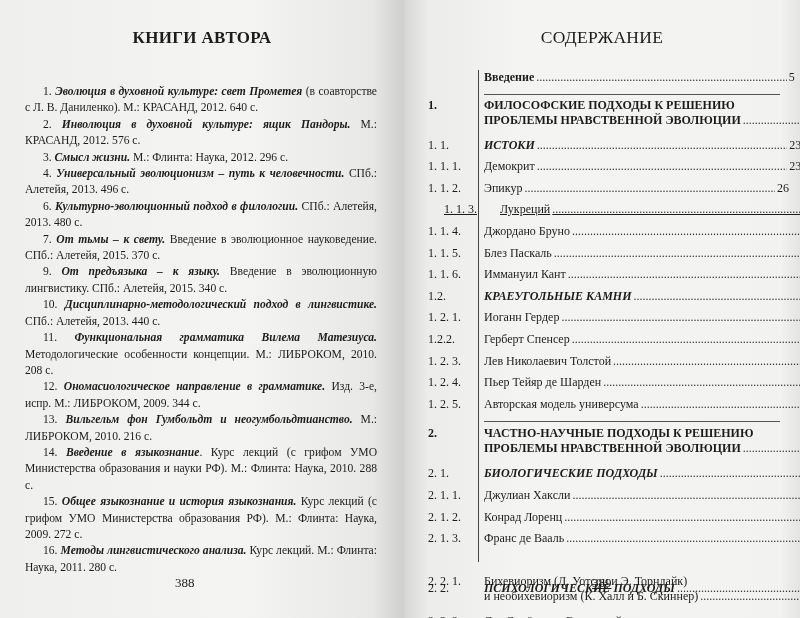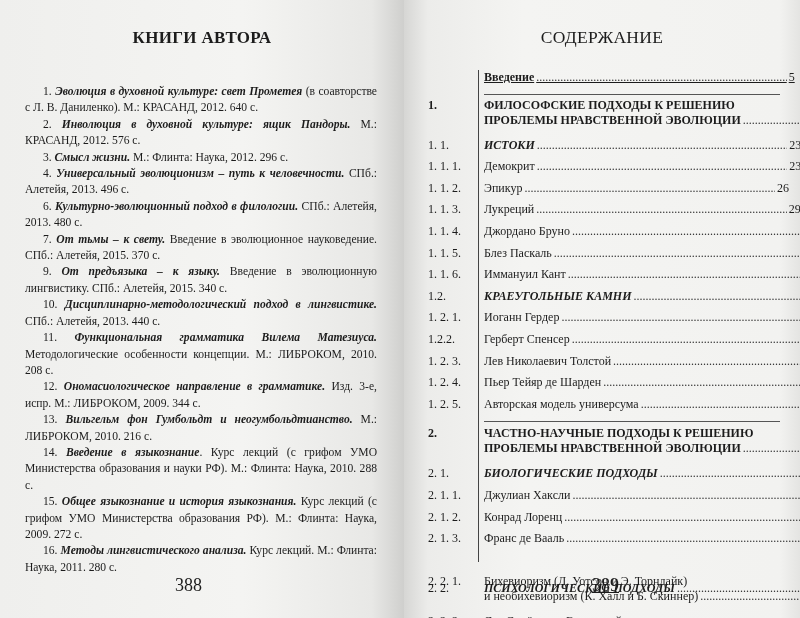--- a/index.html
+++ b/index.html
@@ -28,21 +28,21 @@
   }
   .page-left .heading { top: 28px; left: 0; }
   .page-right .heading { top: 27px; left: 0; font-weight: normal; font-size: 17.5px; }
 
   .books { position: absolute; left: 25px; top: 84px; width: 352px;
     font-family: "Liberation Serif", serif; font-size: 11.6px; line-height: 16.4px;
     text-align: justify; }
   .book { text-indent: 18px; margin: 0; }
   .book .t { font-weight: bold; font-style: italic; }
 
-  .pagenum { position: absolute; font-family: "Liberation Serif", serif; font-size: 18px; }
+  .pagenum { position: absolute; font-family: "Liberation Serif", serif; font-size: 13px; }
   .page-left .pagenum { left: 175px; top: 575px; }
   .page-right .pagenum { left: 188px; top: 575px; text-decoration: underline; }
 
   .toc { position: absolute; left: 24px; top: 70px; width: 352px;
     font-family: "Liberation Serif", serif; font-size: 12px; }
   .vline { position: absolute; left: 50px; top: 0; width: 1px; height: 492px; background: #444; }
   .row { position: relative; display: flex; }
   .num { width: 56px; flex: 0 0 56px; }
   .entry { flex: 1; display: flex; align-items: flex-end; }
   .entry .lbl { white-space: nowrap; }
@@ -76,21 +76,21 @@
       <p class="book"><span>15. </span><span class="t">Общее языкознание и история языкознания.</span><span> Курс лекций (с грифом УМО Министерства образования РФ). М.: Флинта: Наука, 2009. 272 с.</span></p>
       <p class="book"><span>16. </span><span class="t">Методы лингвистического анализа.</span><span> Курс лекций. М.: Флинта: Наука, 2011. 280 с.</span></p>
     </div>
   <div class="pagenum">388</div>
 </div>
 
 <div class="page page-right">
   <div class="heading">СОДЕРЖАНИЕ</div>
   <div class="toc" id="toc">
     <div class="vline"></div>
-  <div class="row" style="position: absolute; top: 0px; left: 0px; width: 352px; text-decoration: underline;">
+  <div class="row" style="position: absolute; top: 0px; left: 0px; width: 352px;">
         <div class="num bold"></div>
         <div class="entry">
           <span class="lbl bold">Введение</span>
           <span class="dots"></span>
           <span class="pg">5</span>
         </div>
       </div>
       <div class="hr" style="top: 23.6px;"></div>
       <div class="row multi" style="position: absolute; top: 27.6px; left: 0px; width: 352px;">
         <div class="num bold">1.</div>
@@ -119,21 +119,21 @@
         </div>
       </div>
       <div class="row" style="position: absolute; top: 110.76px; left: 0px; width: 352px;">
         <div class="num">1. 1. 2.</div>
         <div class="entry">
           <span class="lbl ">Эпикур</span>
           <span class="dots"></span>
           <span class="pg">26</span>
         </div>
       </div>
-      <div class="row" style="position: absolute; top: 132.36px; left: 0px; width: 352px;">
+      <div class="row" style="position: absolute; top: 132.36px; left: 16px; width: 352px; text-decoration: underline;">
         <div class="num">1. 1. 3.</div>
         <div class="entry">
           <span class="lbl ">Лукреций</span>
           <span class="dots"></span>
           <span class="pg">29</span>
         </div>
       </div>
       <div class="row" style="position: absolute; top: 153.96px; left: 0px; width: 352px;">
         <div class="num">1. 1. 4.</div>
         <div class="entry">

